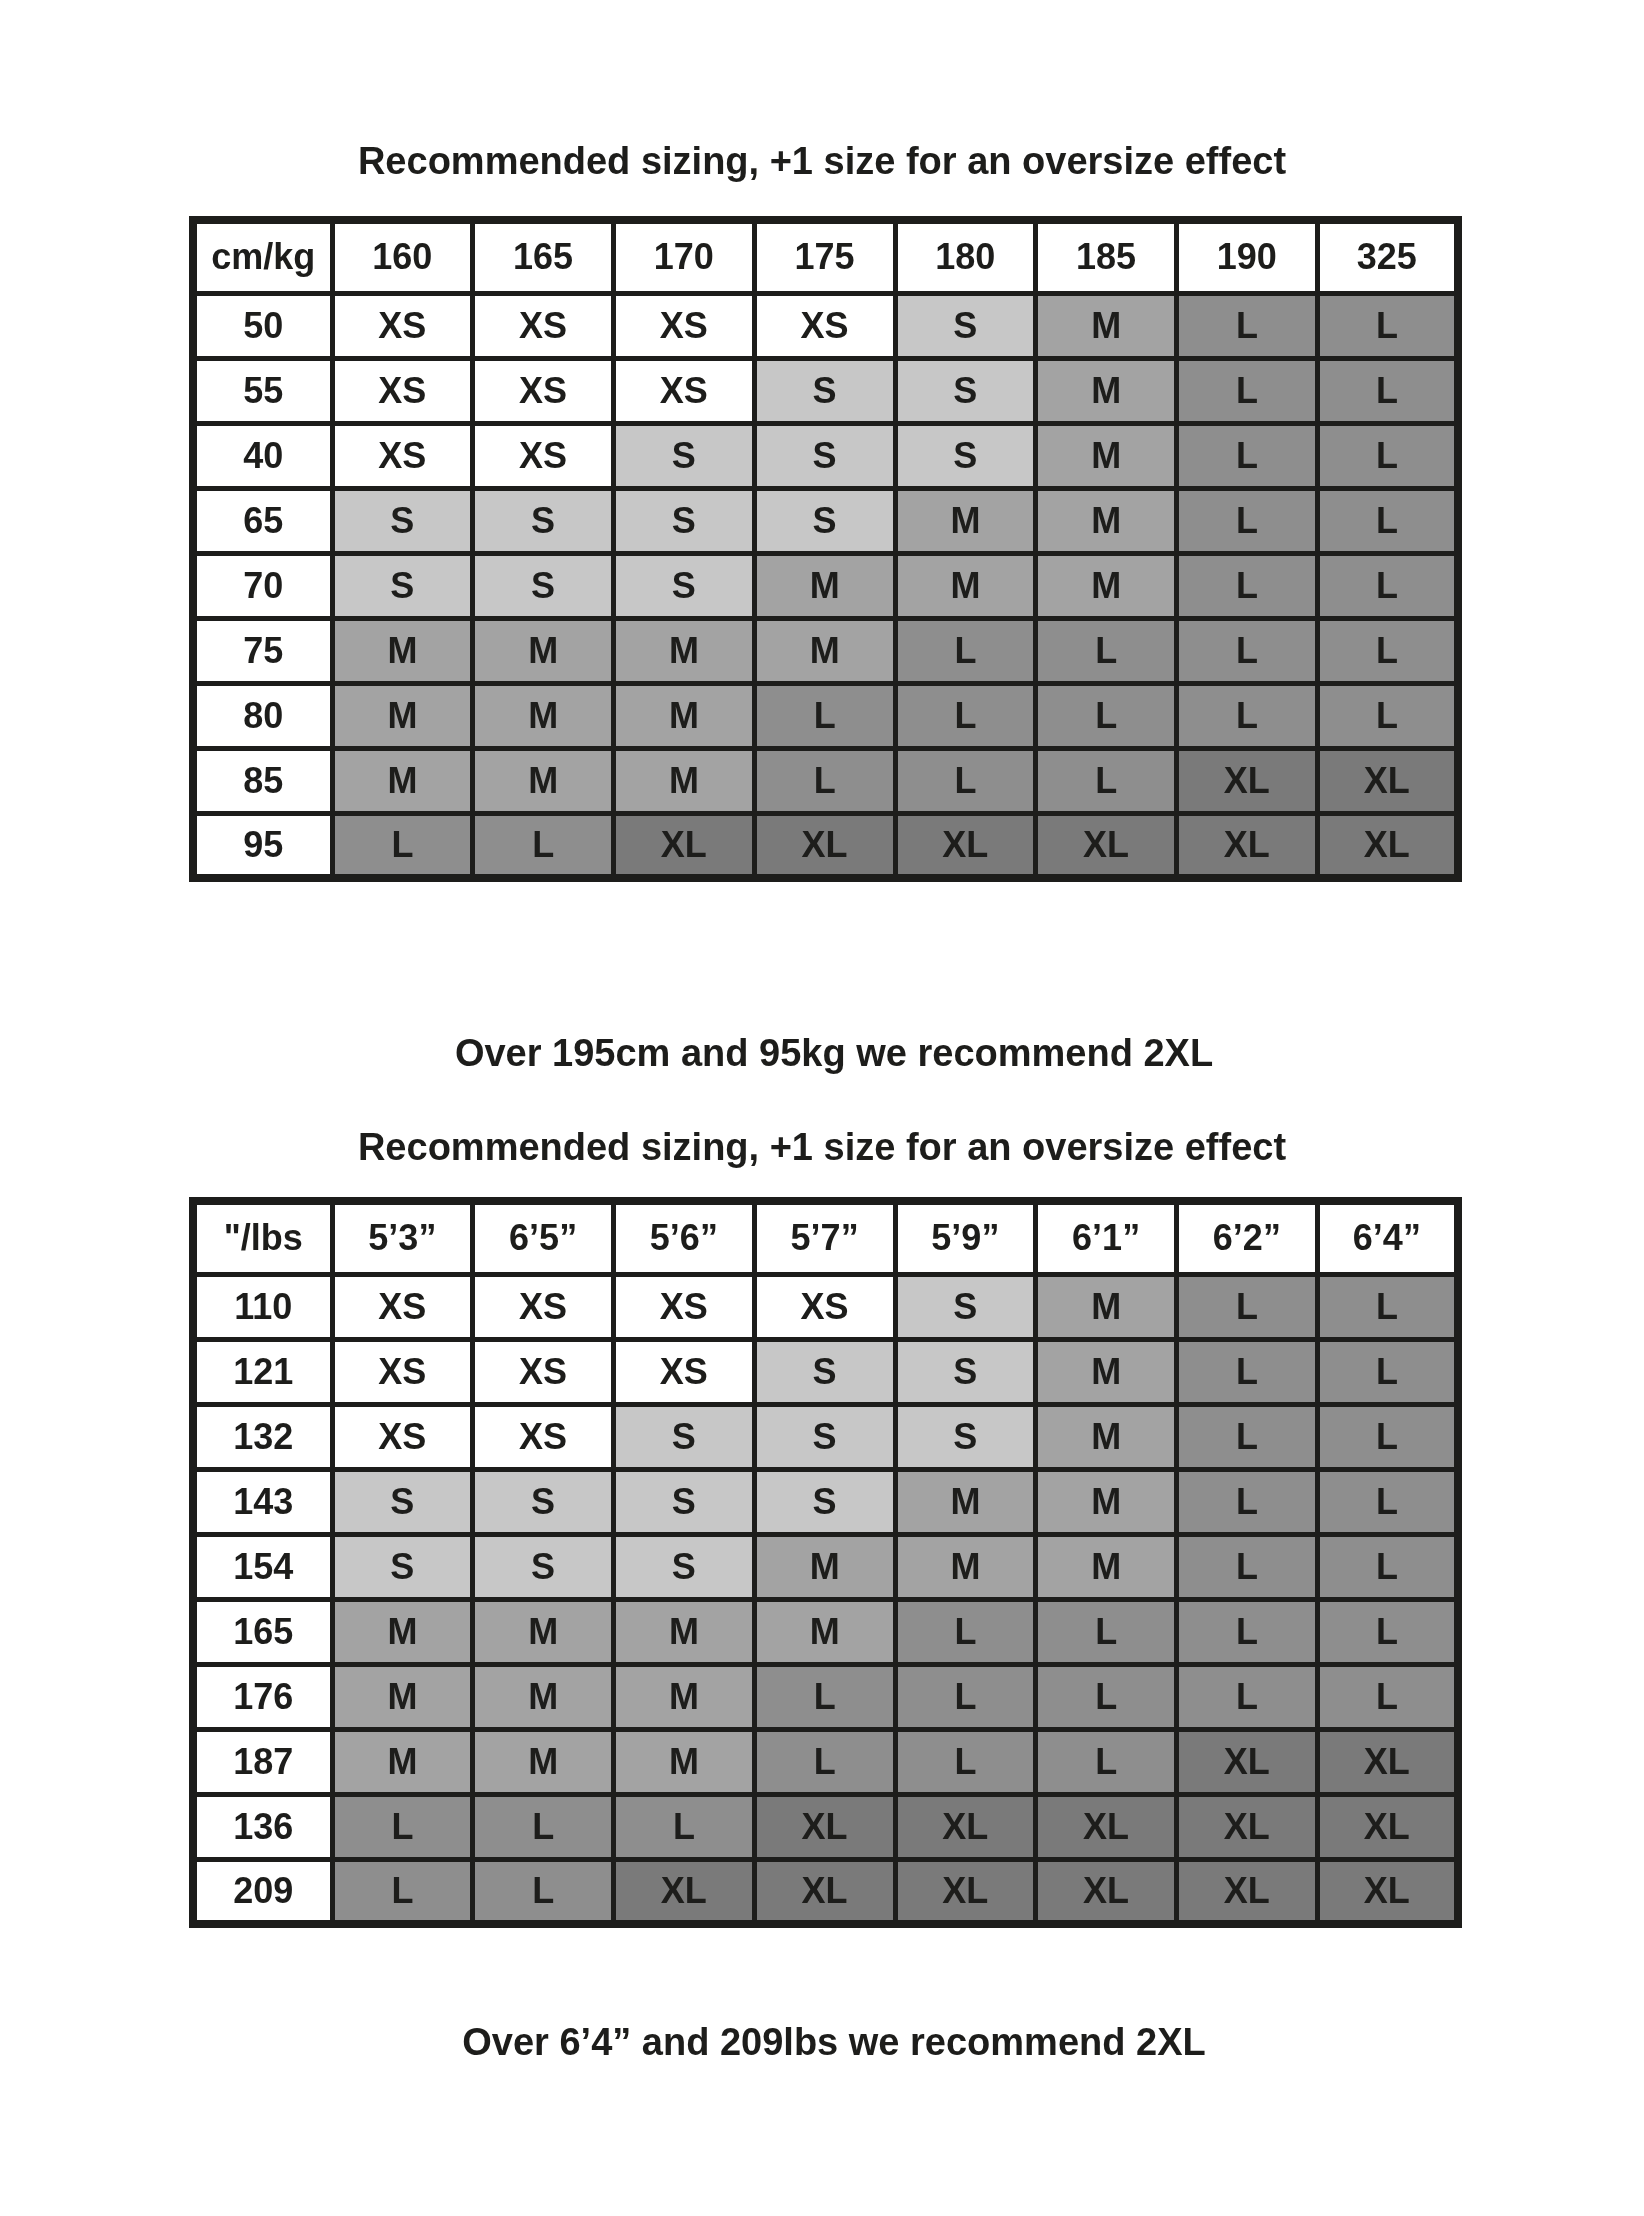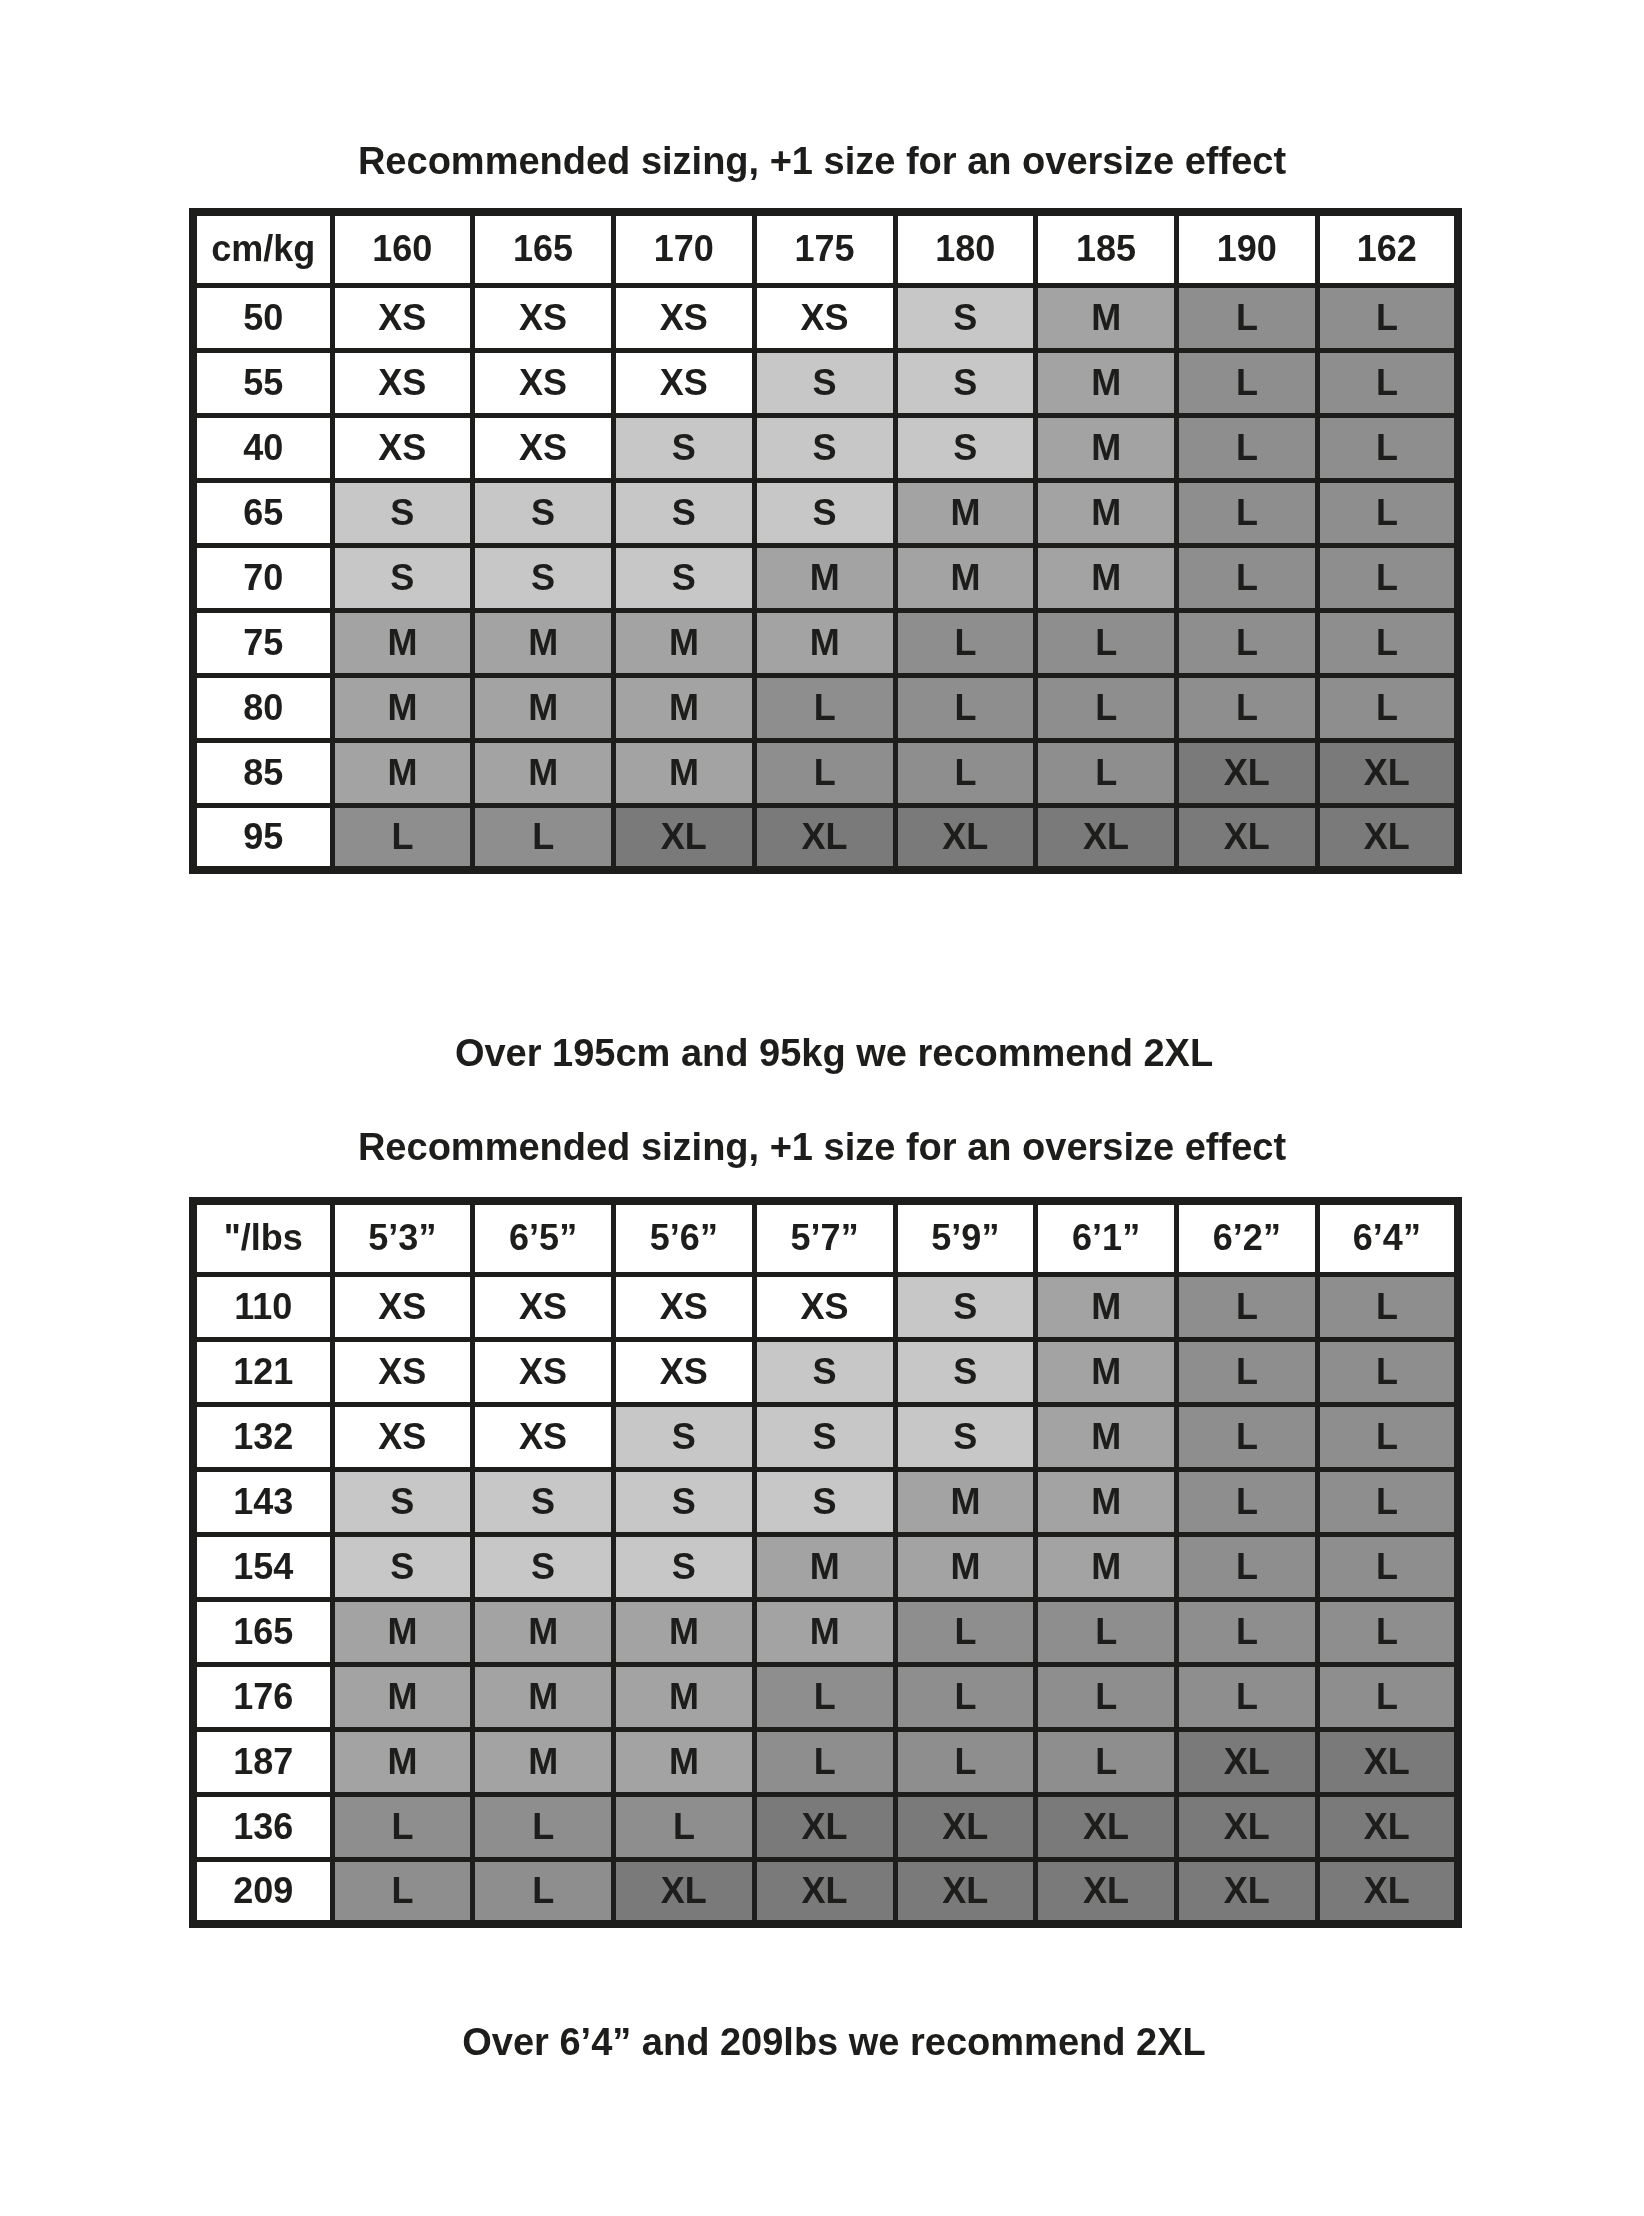--- a/index.html
+++ b/index.html
@@ -55,21 +55,21 @@
   .sizing tbody th, .sizing tbody td { height: 65px; }
   .sizing col.first { width: 139px; }
 </style>
 </head>
 <body>
 
 <div class="sheet">
 
   <h2 class="heading" style="top:140px">Recommended sizing, +1 size for an oversize effect</h2>
 
-  <table class="sizing" style="top:208px">
+  <table class="sizing" style="top:216px">
       <colgroup>
         <col class="first">
         <col>
         <col>
         <col>
         <col>
         <col>
         <col>
         <col>
         <col>
@@ -77,21 +77,21 @@
       <thead>
         <tr>
           <th>cm/kg</th>
           <th>160</th>
           <th>165</th>
           <th>170</th>
           <th>175</th>
           <th>180</th>
           <th>185</th>
           <th>190</th>
-          <th>162</th>
+          <th>325</th>
         </tr>
       </thead>
       <tbody>
         <tr>
           <th>50</th>
           <td style="background: rgb(255, 255, 255);">XS</td>
           <td style="background: rgb(255, 255, 255);">XS</td>
           <td style="background: rgb(255, 255, 255);">XS</td>
           <td style="background: rgb(255, 255, 255);">XS</td>
           <td style="background: rgb(199, 199, 199);">S</td>

